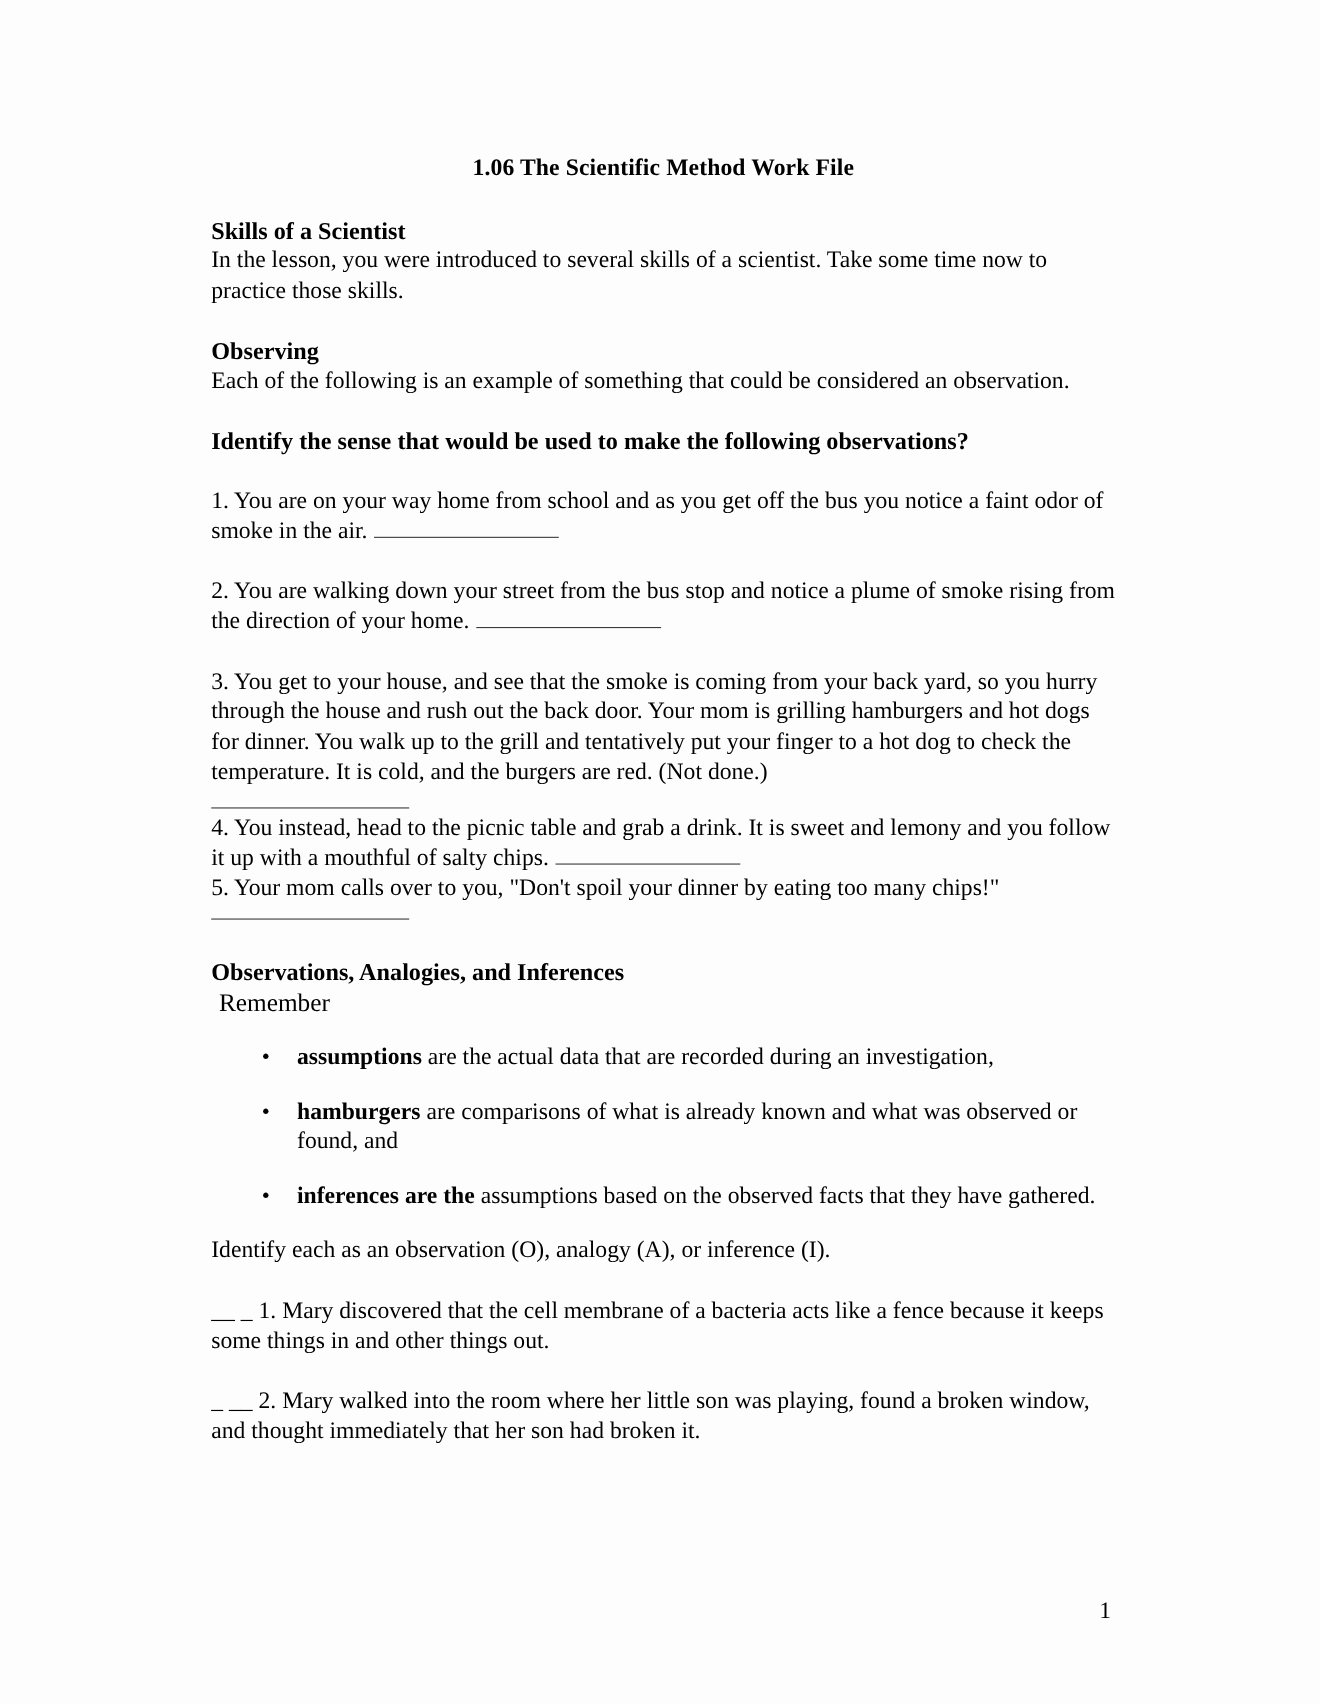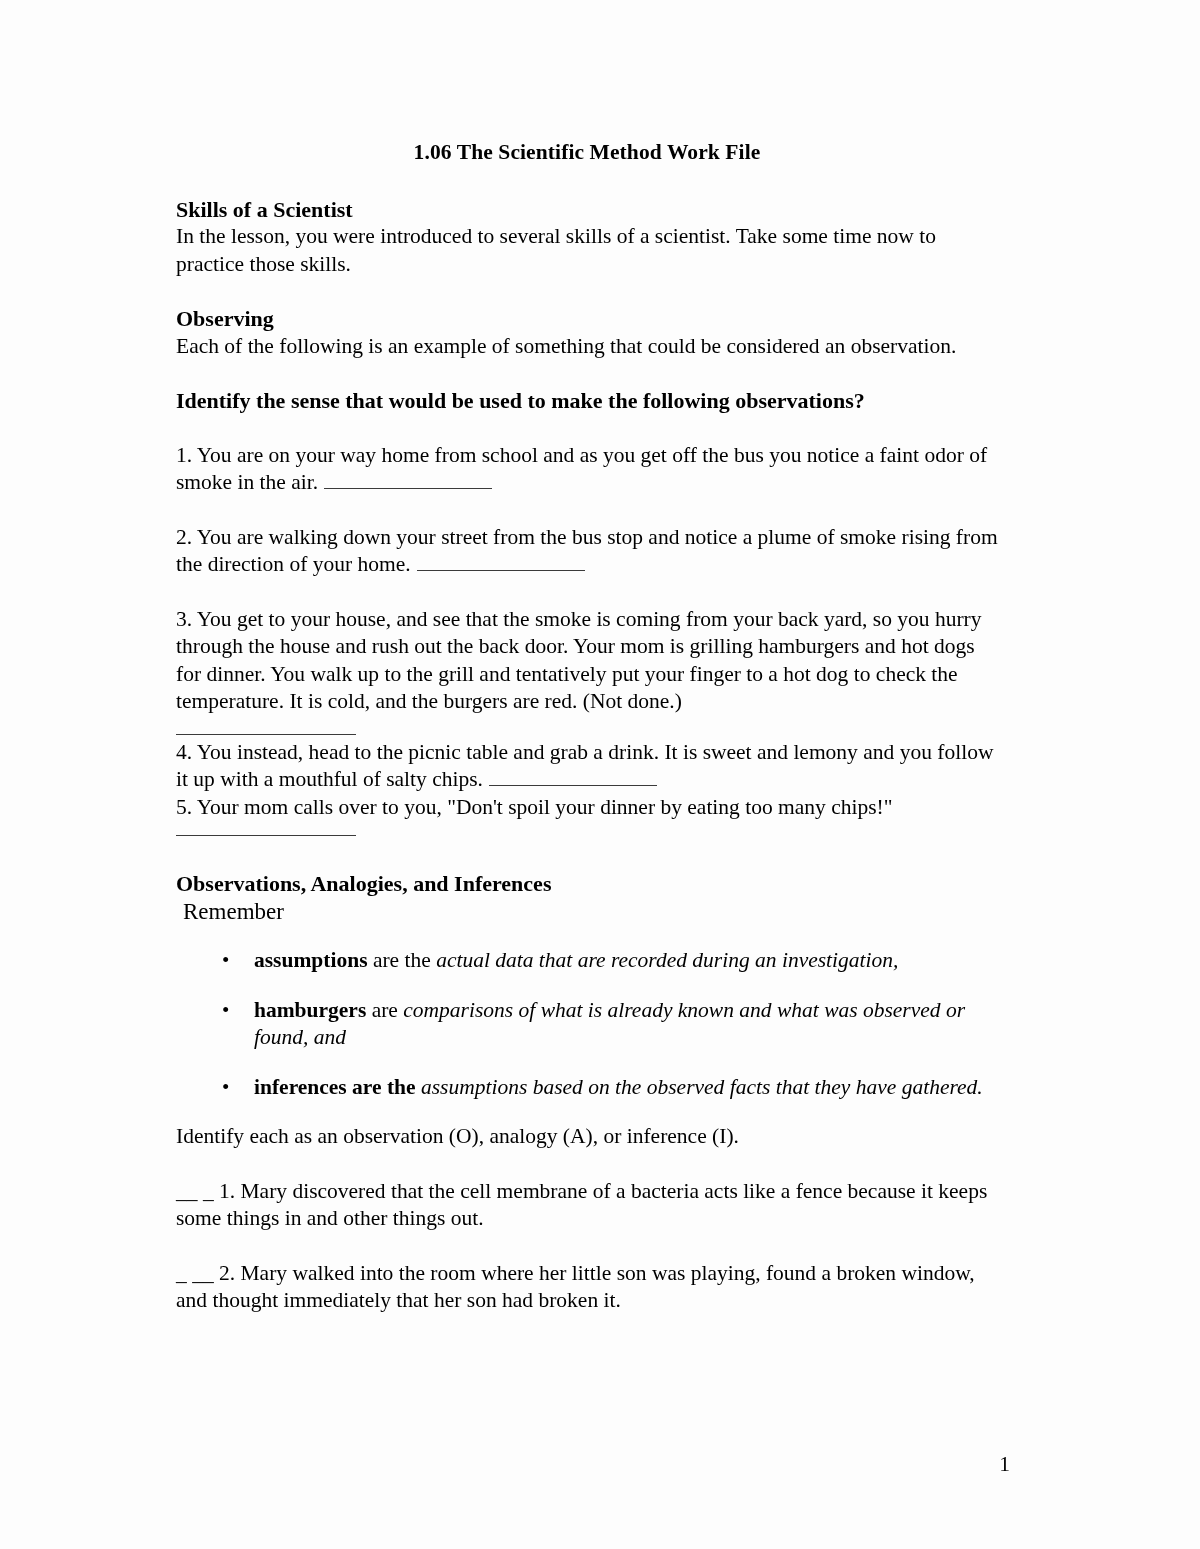--- a/index.html
+++ b/index.html
@@ -18,21 +18,21 @@
   .page {
     position: absolute;
     left: 0; top: 0;
     width: 1200px;
     height: 1549px;
     background: #fdfdfd;
     overflow: hidden;
   }
   .content {
     position: absolute;
-    left: 176px;
+    left: 192px;
     top: 0;
     width: 822px;
   }
   .doc-title {
     text-align: center;
     font-weight: bold;
     font-size: 21.5px;
     line-height: 1.0;
     margin-top: 142px;
     letter-spacing: 0.1px;
@@ -85,21 +85,21 @@
     text-indent: 0;
   }
   ul.defs li .bullet {
     position: absolute;
     left: 46px;
     top: 0px;
     font-size: 21px;
     line-height: 27.5px;
   }
   .bold { font-weight: bold; }
-  .ital { font-style: italic; }
+  .ital { }
   .page-num {
     position: absolute;
     left: 0;
     top: 1452px;
     width: 1010px;
     text-align: right;
     font-size: 21.5px;
   }
 </style>
 </head>

